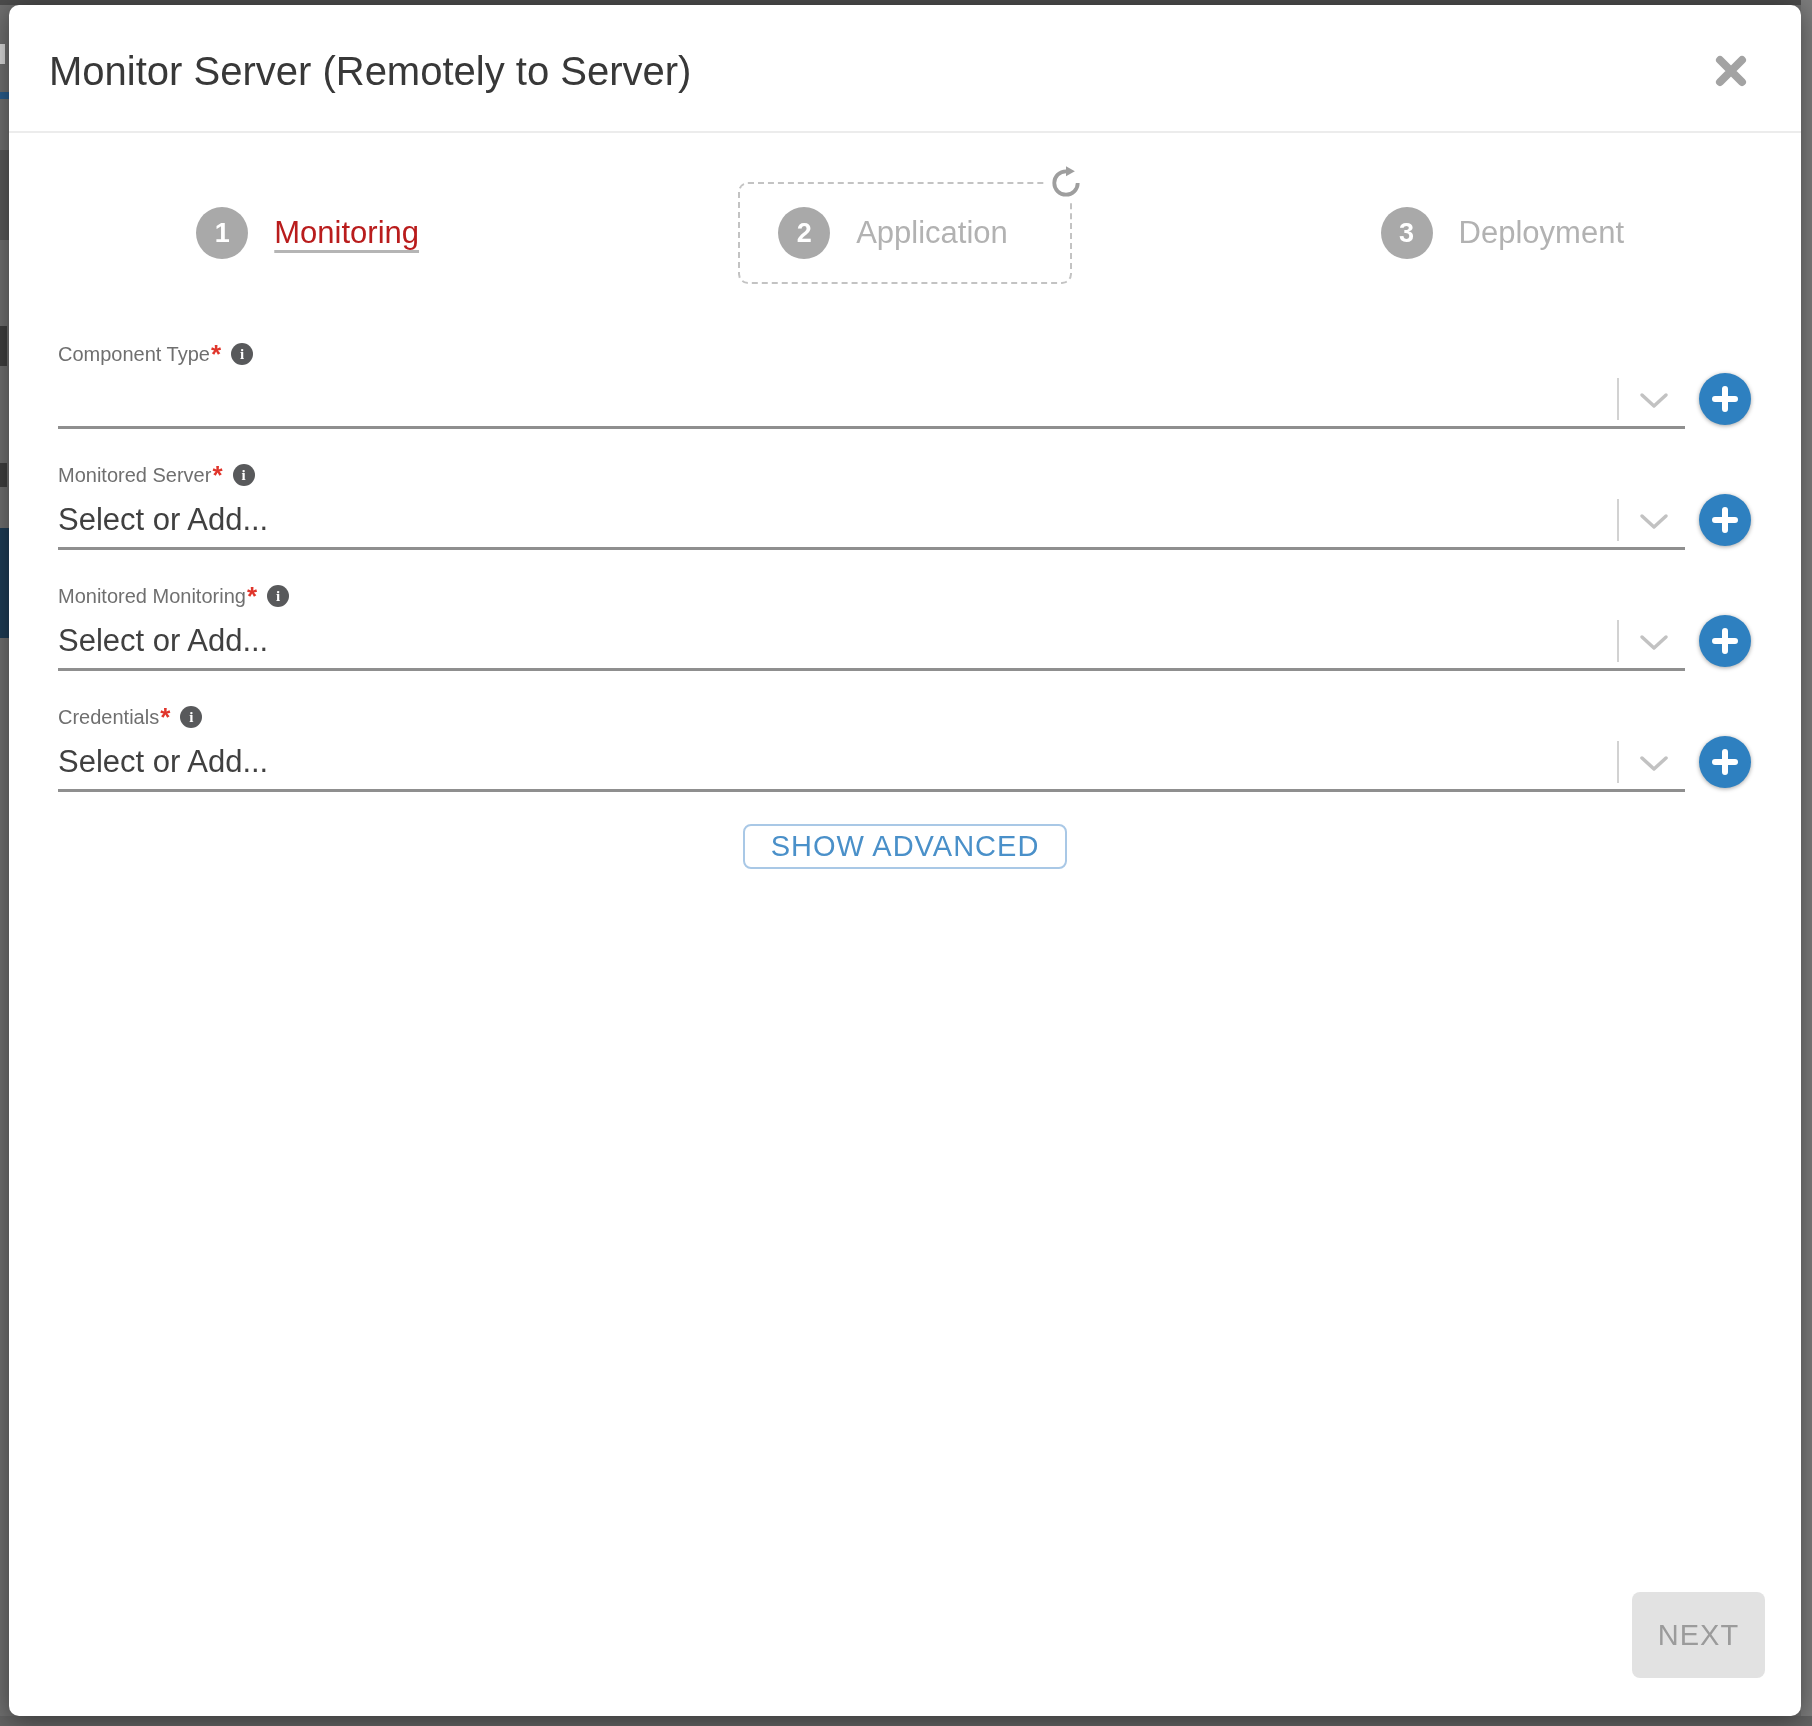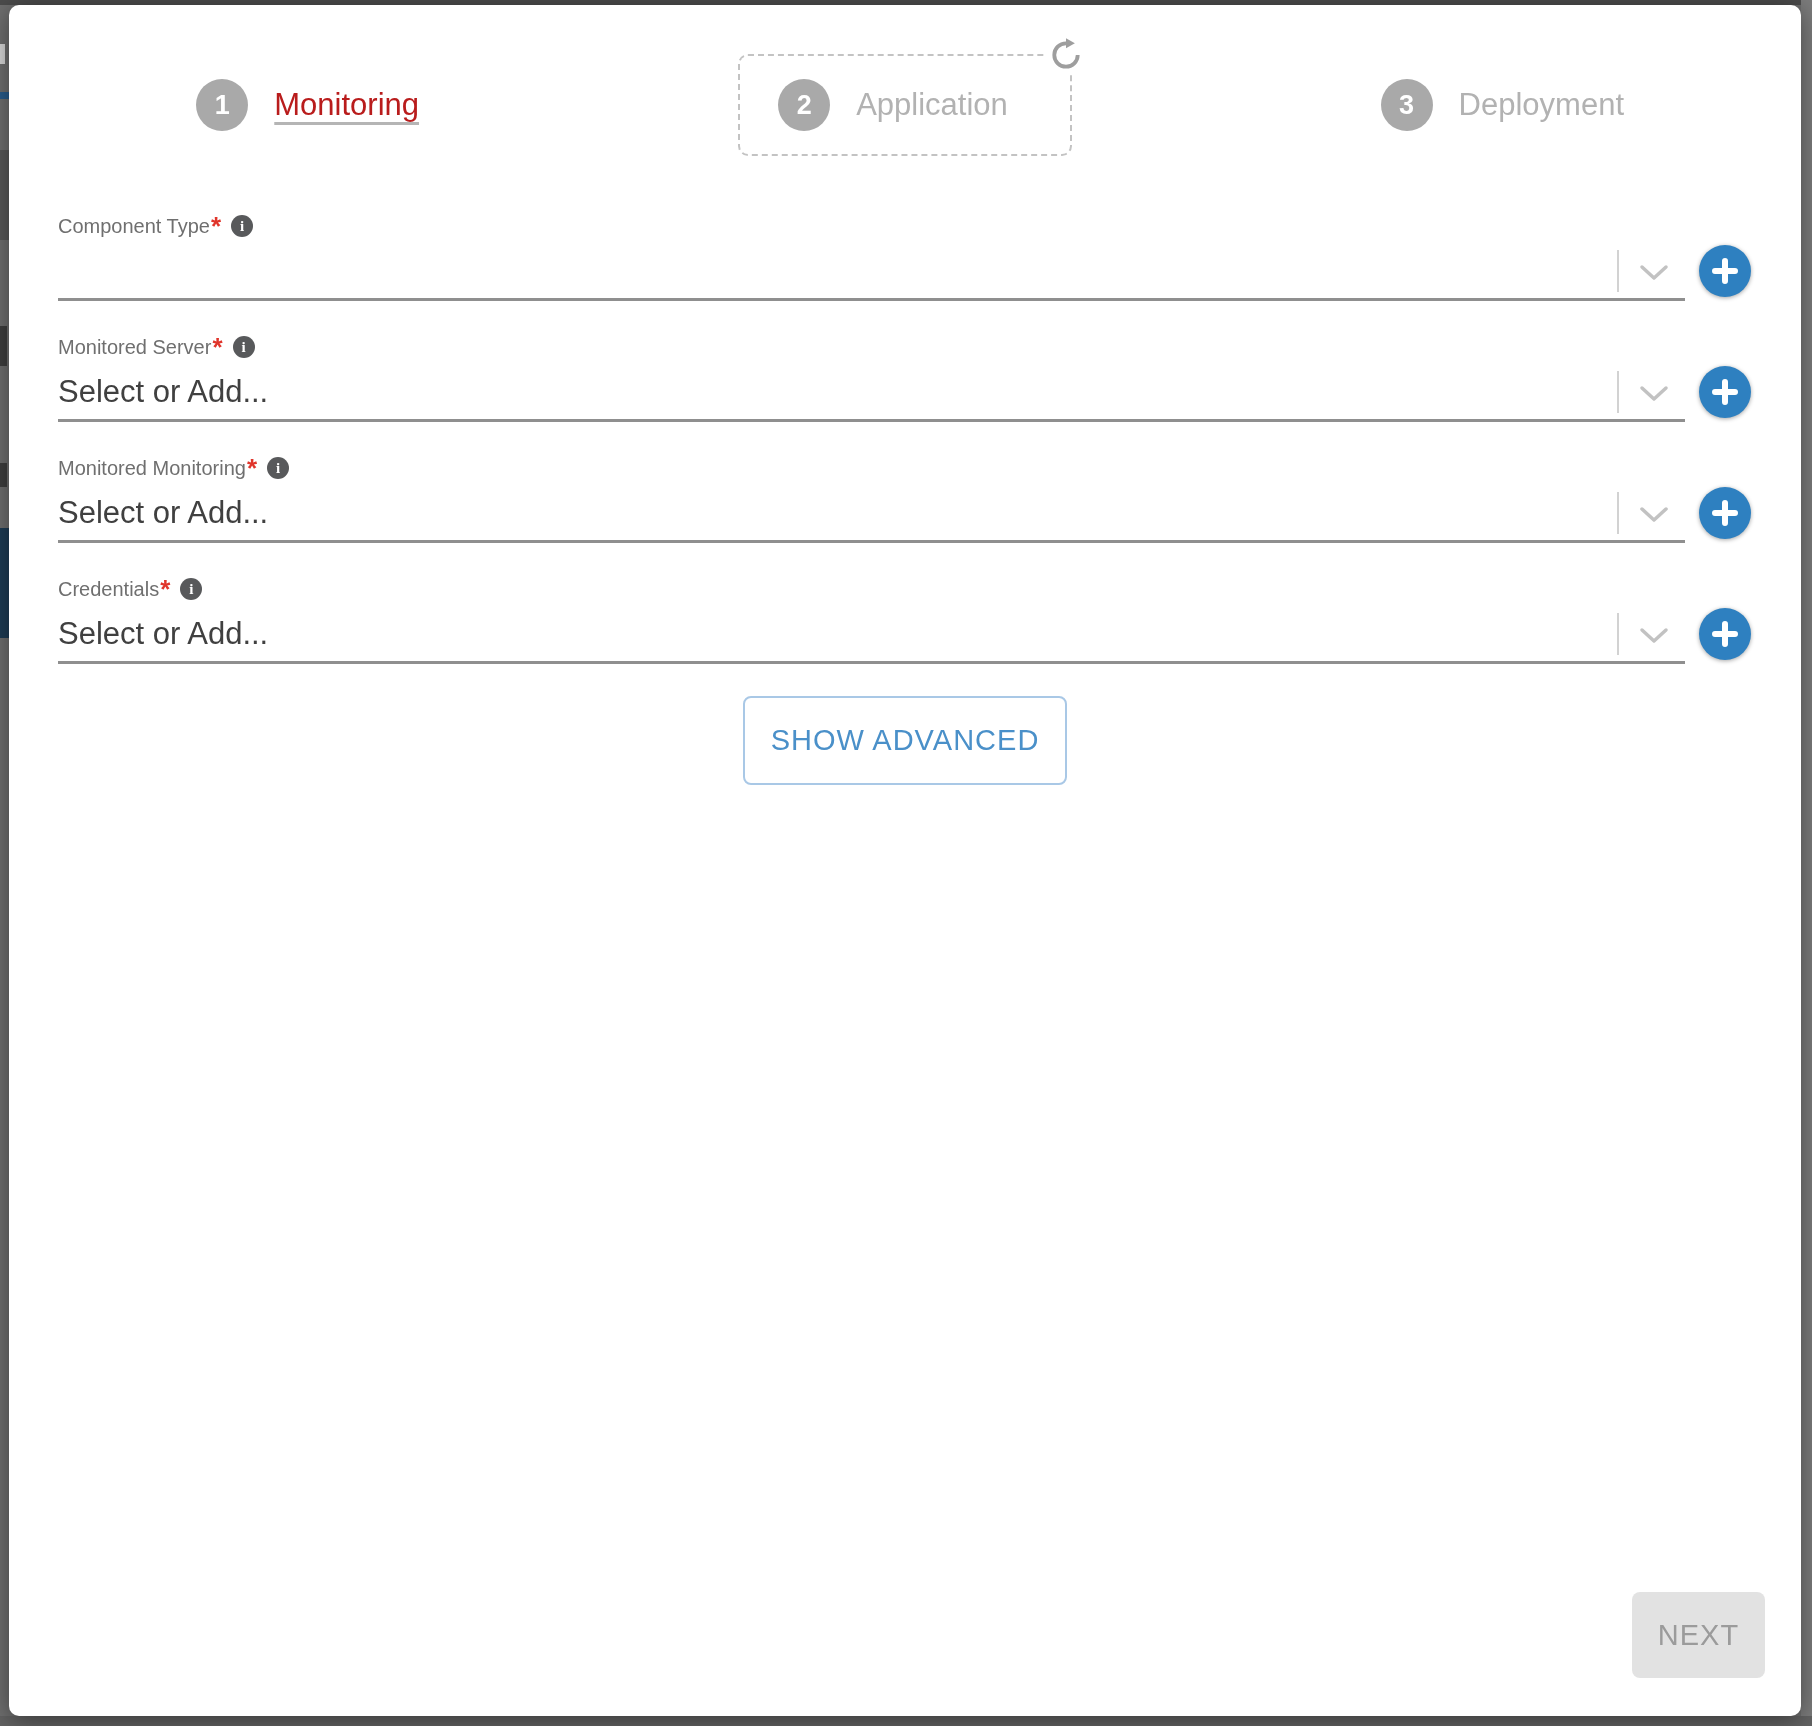--- a/index.html
+++ b/index.html
@@ -75,21 +75,21 @@
   .plus-btn{
     position:absolute;right:-66px;top:50%;transform:translateY(-50%);
     width:52px;height:52px;border-radius:50%;background:#2e80c0;border:0;padding:0;
     display:flex;align-items:center;justify-content:center;cursor:pointer;
     box-shadow:0 1px 4px rgba(0,0,0,.35);
   }
 
   .advanced-row{text-align:center;margin-top:17px;width:1792px;}
   .advanced-btn{
     display:inline-block;background:#ffffff;border:2px solid #a9c8e6;border-radius:8px;
-    padding:26px 26px;font-size:29px;color:#4a90c9;letter-spacing:1px;cursor:pointer;
+    padding:4px 26px;font-size:29px;color:#4a90c9;letter-spacing:1px;cursor:pointer;
     font-family:"Liberation Sans",sans-serif;
   }
 
   .next-btn{
     position:absolute;right:36px;bottom:38px;width:133px;height:86px;
     background:#e2e2e2;color:#9b9b9b;font-size:29px;letter-spacing:1px;
     border:0;border-radius:8px;display:flex;align-items:center;justify-content:center;cursor:pointer;
     font-family:"Liberation Sans",sans-serif;
   }
 </style>
@@ -101,20 +101,30 @@
 <div class="bg-strip bg-bottom"></div>
 <div class="bg-strip frag-light"></div>
 <div class="bg-strip frag-blueline"></div>
 <div class="bg-strip frag-dark1"></div>
 <div class="bg-strip frag-glyph1"></div>
 <div class="bg-strip frag-glyph2"></div>
 <div class="bg-strip frag-navy"></div>
 
 <div class="modal">
 
+  <div class="modal-header">
+    <div class="modal-title">Monitor Server (Remotely to Server)</div>
+    <button class="close-btn">
+      <span style="line-height:0;">
+        <svg width="40" height="40" viewBox="0 0 40 40">
+          <path d="M9 9 L31 31 M31 9 L9 31" stroke="#a3a3a3" stroke-width="8" stroke-linecap="round"></path>
+        </svg>
+      </span>
+    </button>
+  </div>
 
   <div class="stepper">
     <div class="step-col">
       <div class="step">
         <div class="step-circle">1</div>
         <div class="step-label active">Monitoring</div>
       </div>
     </div>
     <div class="step-col">
       <div class="step-box">

